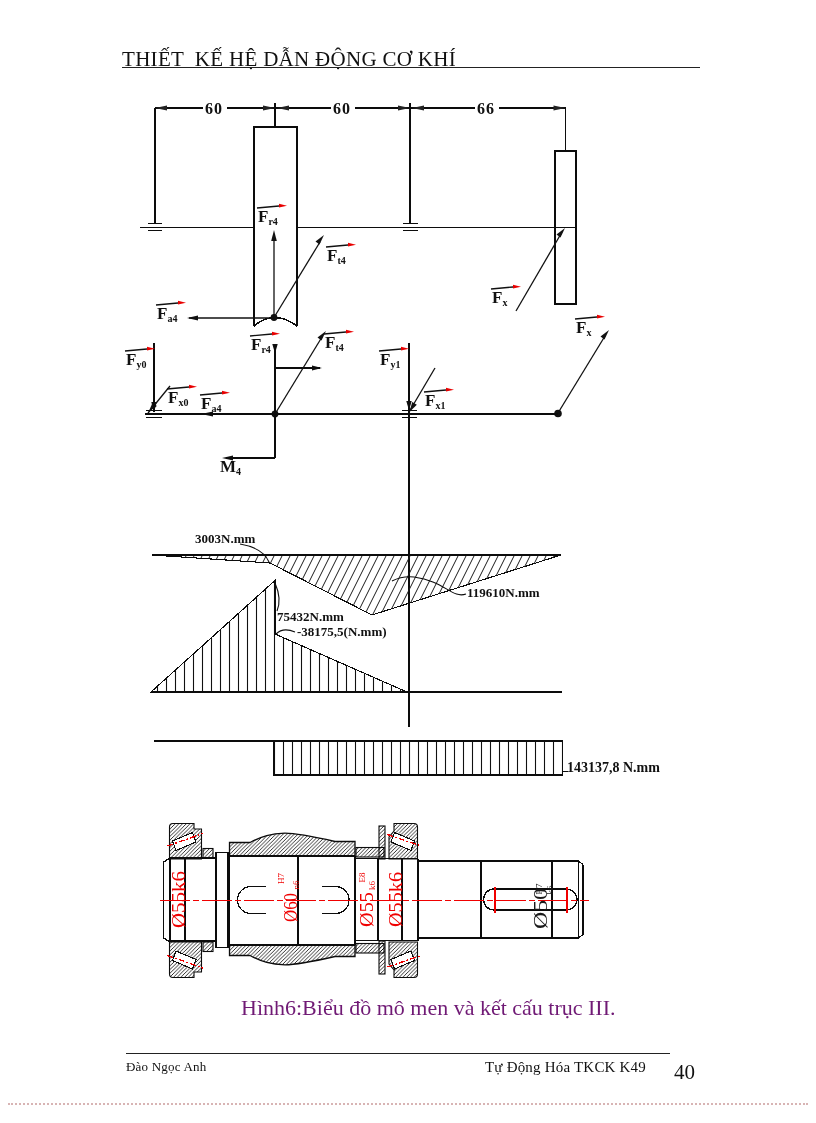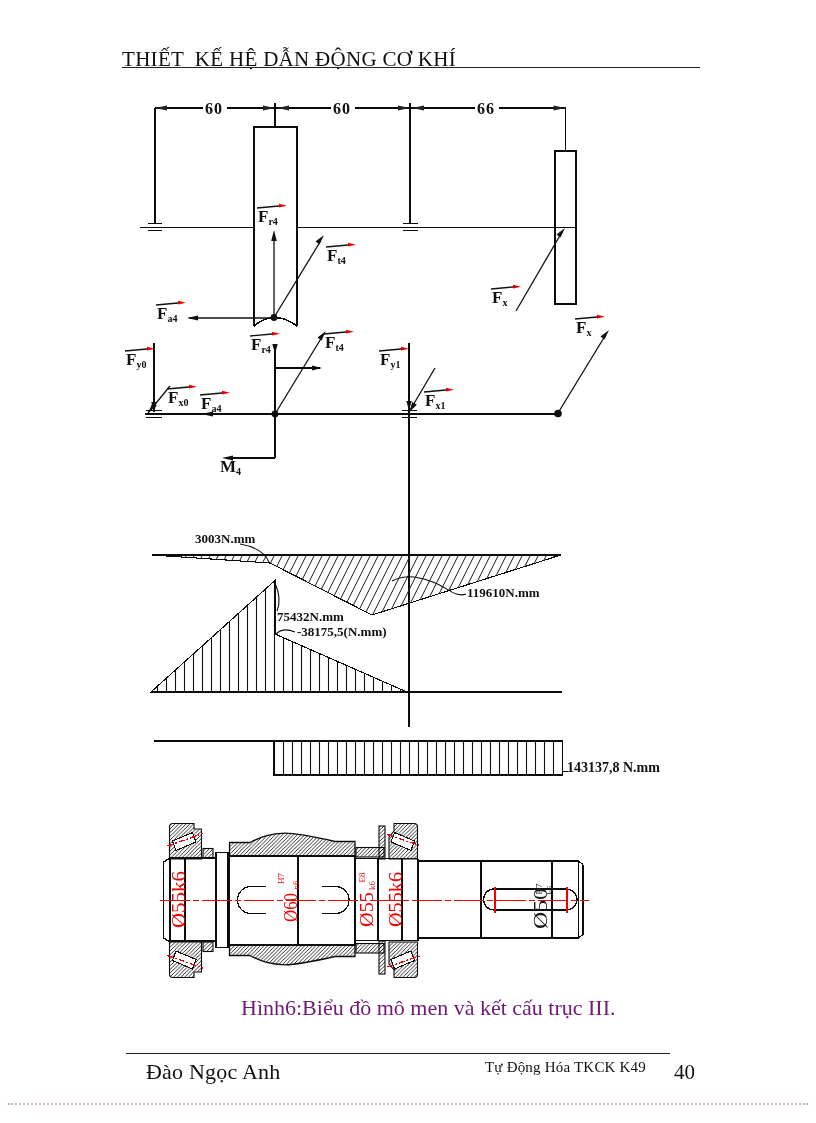--- a/index.html
+++ b/index.html
@@ -1,20 +1,20 @@
 <!DOCTYPE html>
 <html><head>
 <meta charset="utf-8">
 <style>
   html,body{margin:0;padding:0;background:#fff;} *{-webkit-font-smoothing:antialiased;}
   body{width:816px;height:1123px;position:relative;font-family:"Liberation Serif",serif;-webkit-font-smoothing:antialiased;}
   .hdr{position:absolute;left:122px;top:47px;font-size:21px;letter-spacing:0.3px;color:#111;white-space:pre;}
   .hline{position:absolute;left:122px;top:66.5px;width:578px;border-top:1.4px solid #222;}
   .cap{position:absolute;left:205px;top:995px;font-size:22px;color:#701a75;margin-left:36px;}
-  .f1{position:absolute;left:126px;top:1059px;font-size:22px;color:#111;letter-spacing:0.2px;margin-left:20px;}
+  .f1{position:absolute;left:126px;top:1059px;font-size:13px;color:#111;letter-spacing:0.2px;}
   .f2{position:absolute;left:485px;top:1059px;font-size:15px;color:#111;letter-spacing:0.2px;}
   .f3{position:absolute;left:674px;top:1060px;font-size:21px;color:#111;}
   .fline{position:absolute;left:126px;top:1053px;width:544px;border-top:1.2px solid #222;}
   .dotline{position:absolute;left:8px;top:1103px;width:800px;border-top:2px dotted #d8b4b4;}
   svg{position:absolute;left:0;top:0;}
   text{font-family:"Liberation Serif",serif;}
 </style>
 </head>
 <body>
 <div class="hdr">THIẾT  KẾ HỆ DẪN ĐỘNG CƠ KHÍ</div>

